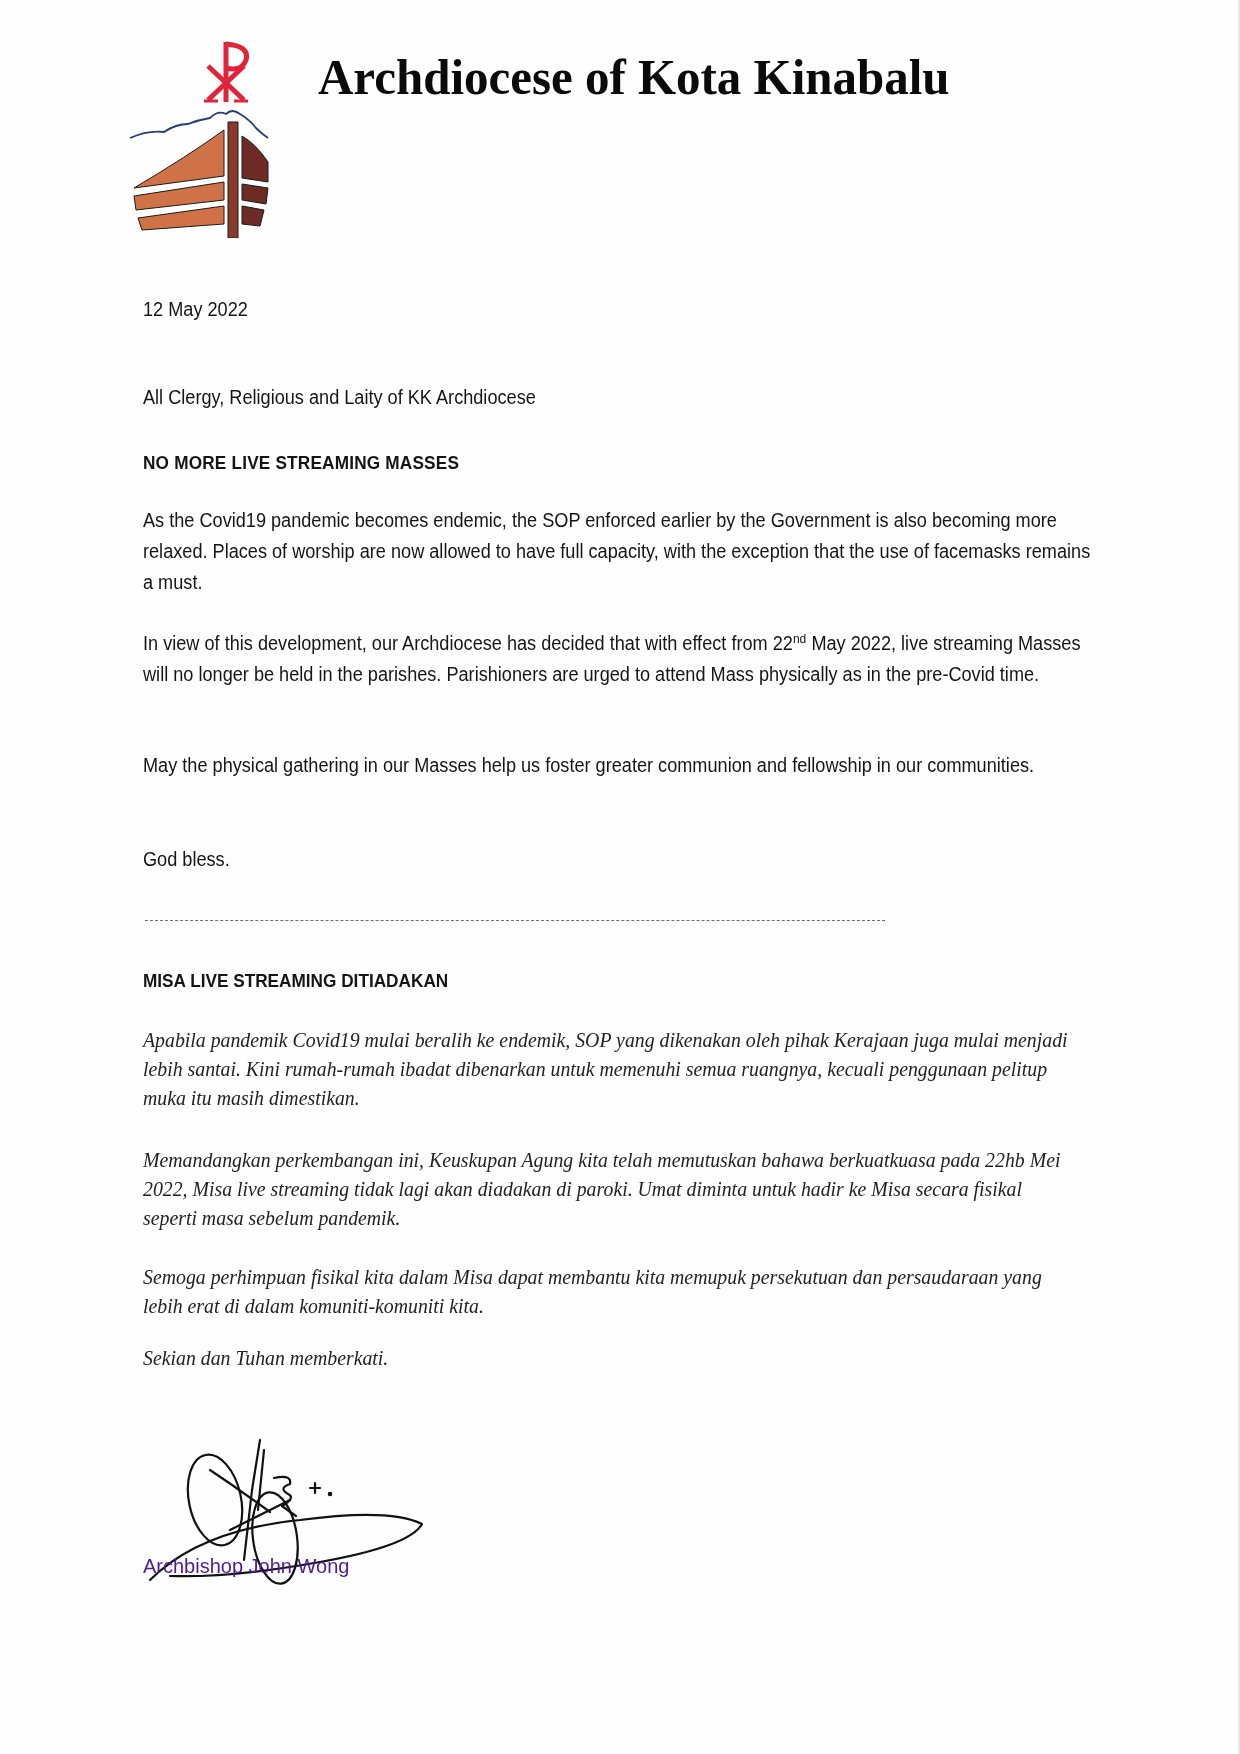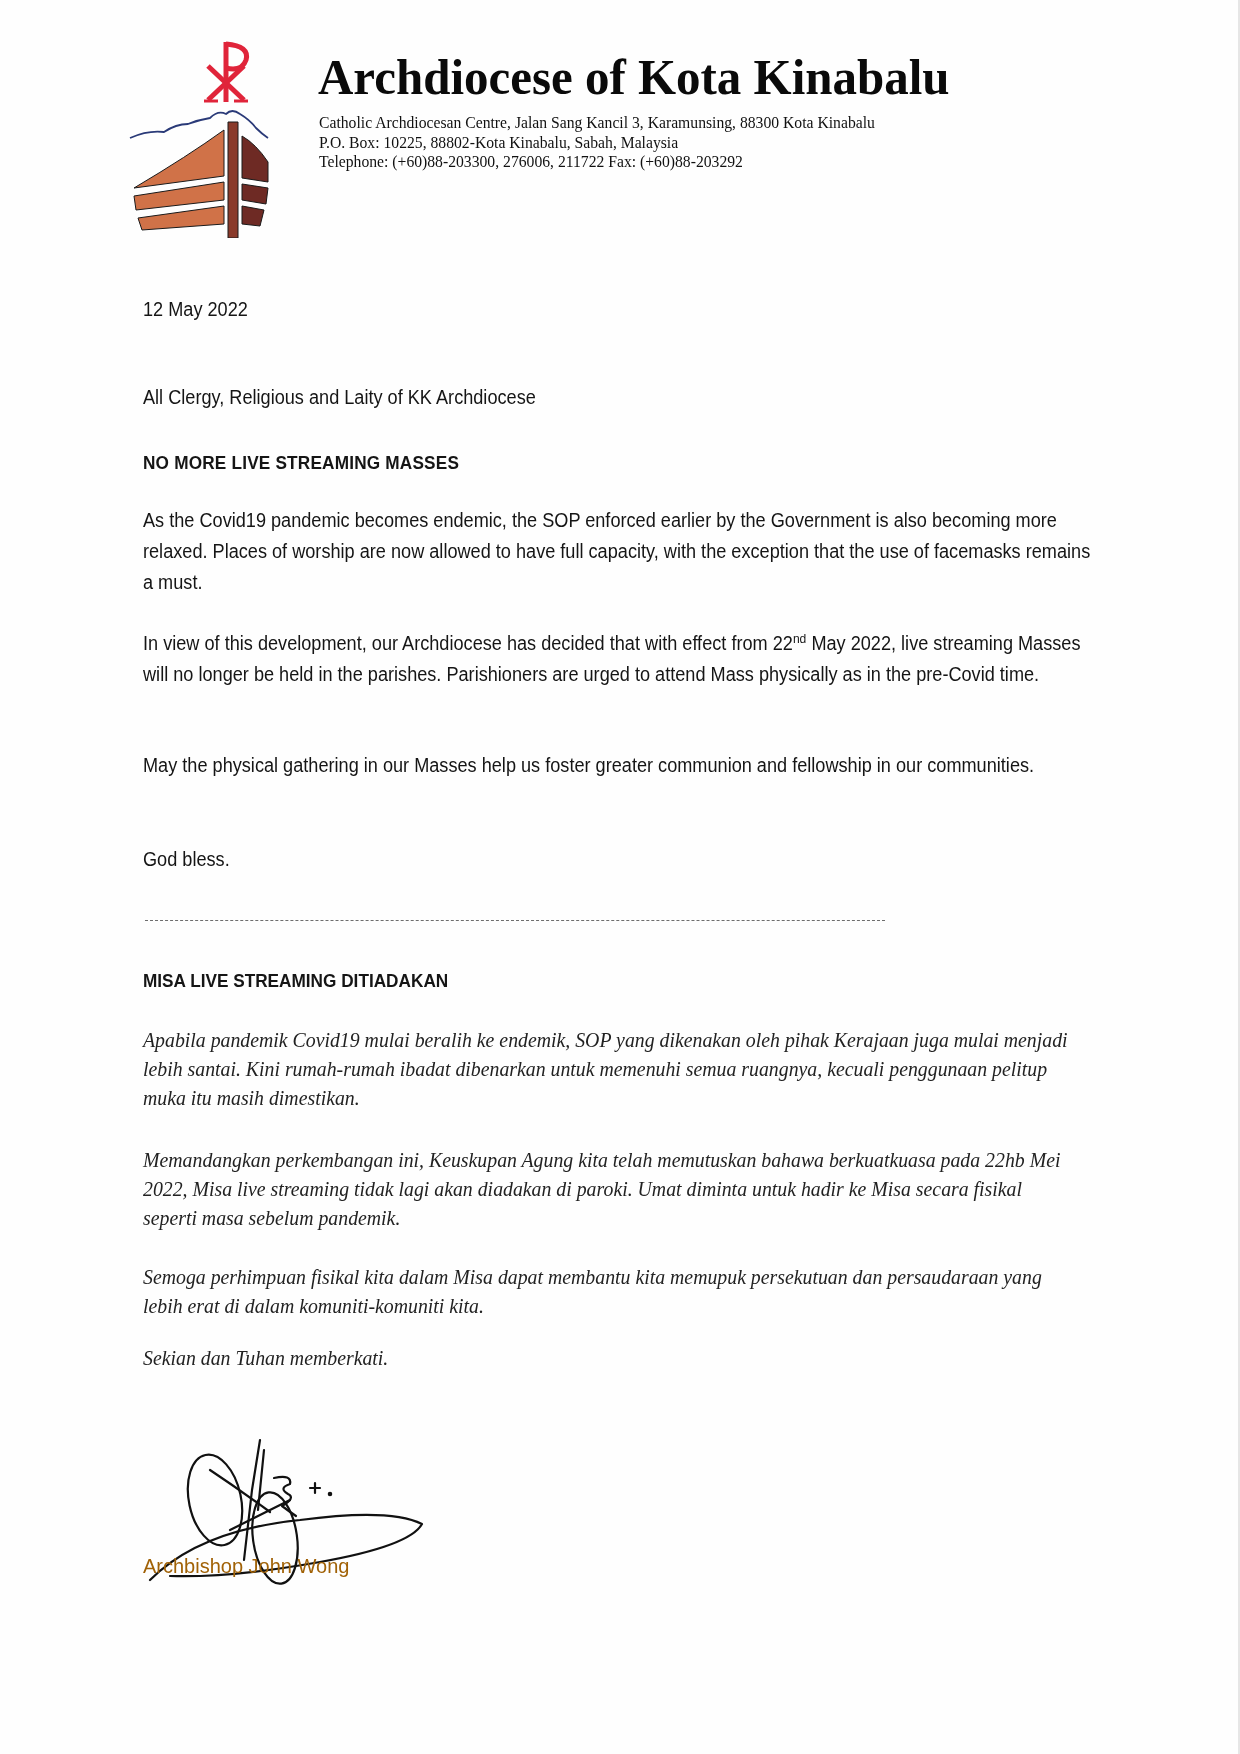--- a/index.html
+++ b/index.html
@@ -49,21 +49,21 @@
   }
   .ms-p1 { top: 1025px; }
   .ms-p2 { top: 1145px; }
   .ms-p3 { top: 1262px; }
   .ms-closing { top: 1343px; }
 
   
   .signature { position: absolute; left: 140px; top: 1420px; width: 300px; height: 170px; }
   .signatory {
     position: absolute; left: 143px; top: 1554px;
-    font-family: "Liberation Sans", sans-serif; font-size: 20px; line-height: 24px; color: #a16207;
+    font-family: "Liberation Sans", sans-serif; font-size: 20px; line-height: 24px; color: #4c1d95;
   }
 </style>
 </head>
 <body>
 
 <div class="page">
   <div class="page-edge"></div>
 
   <svg class="logo" viewBox="0 0 150 200">
 
@@ -81,25 +81,20 @@
     <path d="M100 84 L110 84 L110 200 L100 200 Z" fill="#8a3a2a" stroke="#1a1a1a" stroke-width="1"></path>
     <path d="M96 92 Q60 118 6 150 L96 138 Z" fill="#d07248" stroke="#1a1a1a" stroke-width="1"></path>
     <path d="M6 158 L96 144 L96 162 L8 172 Z" fill="#d07248" stroke="#1a1a1a" stroke-width="1"></path>
     <path d="M10 180 L96 168 L96 186 L14 192 Z" fill="#d07248" stroke="#1a1a1a" stroke-width="1"></path>
     <path d="M114 98 Q128 106 140 124 L140 144 L114 140 Z" fill="#6e2a24" stroke="#1a1a1a" stroke-width="1"></path>
     <path d="M114 146 L140 150 L138 166 L114 162 Z" fill="#6e2a24" stroke="#1a1a1a" stroke-width="1"></path>
     <path d="M114 168 L136 172 L132 188 L114 186 Z" fill="#6e2a24" stroke="#1a1a1a" stroke-width="1"></path>
   </svg>
 
   <div class="org-title">Archdiocese of Kota Kinabalu</div>
-  <div class="org-address">
-    <div>Catholic Archdiocesan Centre, Jalan Sang Kancil 3, Karamunsing, 88300 Kota Kinabalu</div>
-    <div>P.O. Box: 10225, 88802-Kota Kinabalu, Sabah, Malaysia</div>
-    <div>Telephone: (+60)88-203300, 276006, 211722  Fax: (+60)88-203292</div>
-  </div>
 
   <div class="en en-narrow date">12 May 2022</div>
   <div class="en en-narrow recipients">All Clergy, Religious and Laity of KK Archdiocese</div>
   <div class="en en-narrow heading">NO MORE LIVE STREAMING MASSES</div>
   <div class="en en-narrow p1">As the Covid19 pandemic becomes endemic, the SOP enforced earlier by the Government is also becoming more relaxed. Places of worship are now allowed to have full capacity, with the exception that the use of facemasks remains a must.</div>
   <div class="en en-narrow p2"><span>In view of this development, our Archdiocese has decided that with effect from 22</span><sup>nd</sup><span> May 2022, live streaming Masses will no longer be held in the parishes. Parishioners are urged to attend Mass physically as in the pre-Covid time.</span></div>
   <div class="en en-narrow p3">May the physical gathering in our Masses help us foster greater communion and fellowship in our communities.</div>
   <div class="en en-narrow closing">God bless.</div>
 
   <div class="divider"></div>

